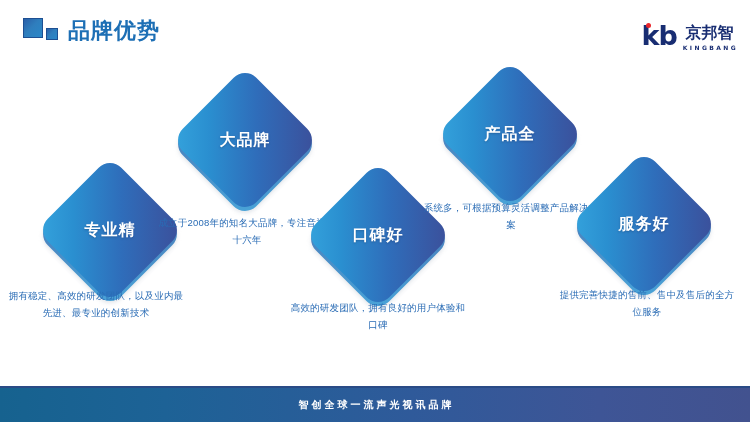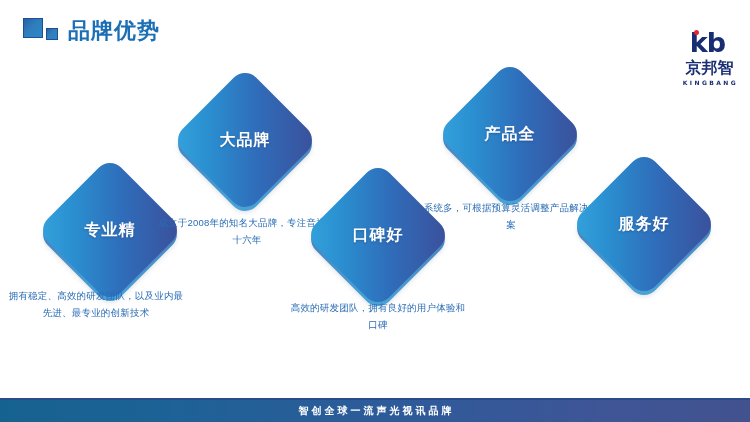--- a/index.html
+++ b/index.html
@@ -45,25 +45,24 @@
     font-weight: bold;
     color: #1d6fb5;
     letter-spacing: 1px;
     line-height: 30px;
     white-space: nowrap;
   }
 
   
   #logo {
     position: absolute;
-    right: 12px; top: 29px;
+    right: 12px; top: 22px;
     height: 34px;
     display: flex;
-    align-items: center;
-    flex-direction: column;
+    align-items: flex-start;
   }
   #logo-mark {
     position: relative;
     margin-right: 4px;
   }
   #logo-dot {
     position: absolute;
     left: 4px; top: 1px;
     width: 5px; height: 5px;
     border-radius: 50%;
@@ -174,21 +173,21 @@
   #cap-2 { left: 155px; top: 214px; width: 184px; }
   #cap-3 { left: 288px; top: 299px; width: 180px; }
   #cap-4 { left: 422px; top: 199px; width: 178px; }
   #cap-5 { left: 556px; top: 286px; width: 182px; }
 
   
   #footer {
     position: absolute;
     left: 0; bottom: 0;
     width: 750px;
-    height: 24px;
+    height: 36px;
     background: linear-gradient(90deg, #16628f 0%, #1d6296 22%, #2f5a9a 55%, #3e5596 80%, #42528f 100%);
     border-top: 2px solid #2a4b86;
     box-sizing: border-box;
     display: flex;
     align-items: center;
     justify-content: center;
   }
   #footer-text {
     color: #ffffff;
     font-size: 10px;
@@ -255,18 +254,19 @@
   </div>
   <div id="cap-4" class="caption">系统多，可根据预算灵活调整产品解决方案</div>
 
   <div id="dia-wrap-5" class="dia-wrap">
     <div class="dia-shadow"></div>
     <div class="dia-edge"></div>
     <div class="dia">
       <span class="dia-label">服务好</span>
     </div>
   </div>
+  <div id="cap-5" class="caption">提供完善快捷的售前、售中及售后的全方位服务</div>
 
 </div>
 
 <div id="footer">
   <span id="footer-text">智创全球一流声光视讯品牌</span>
 </div>
 
 </body></html>

